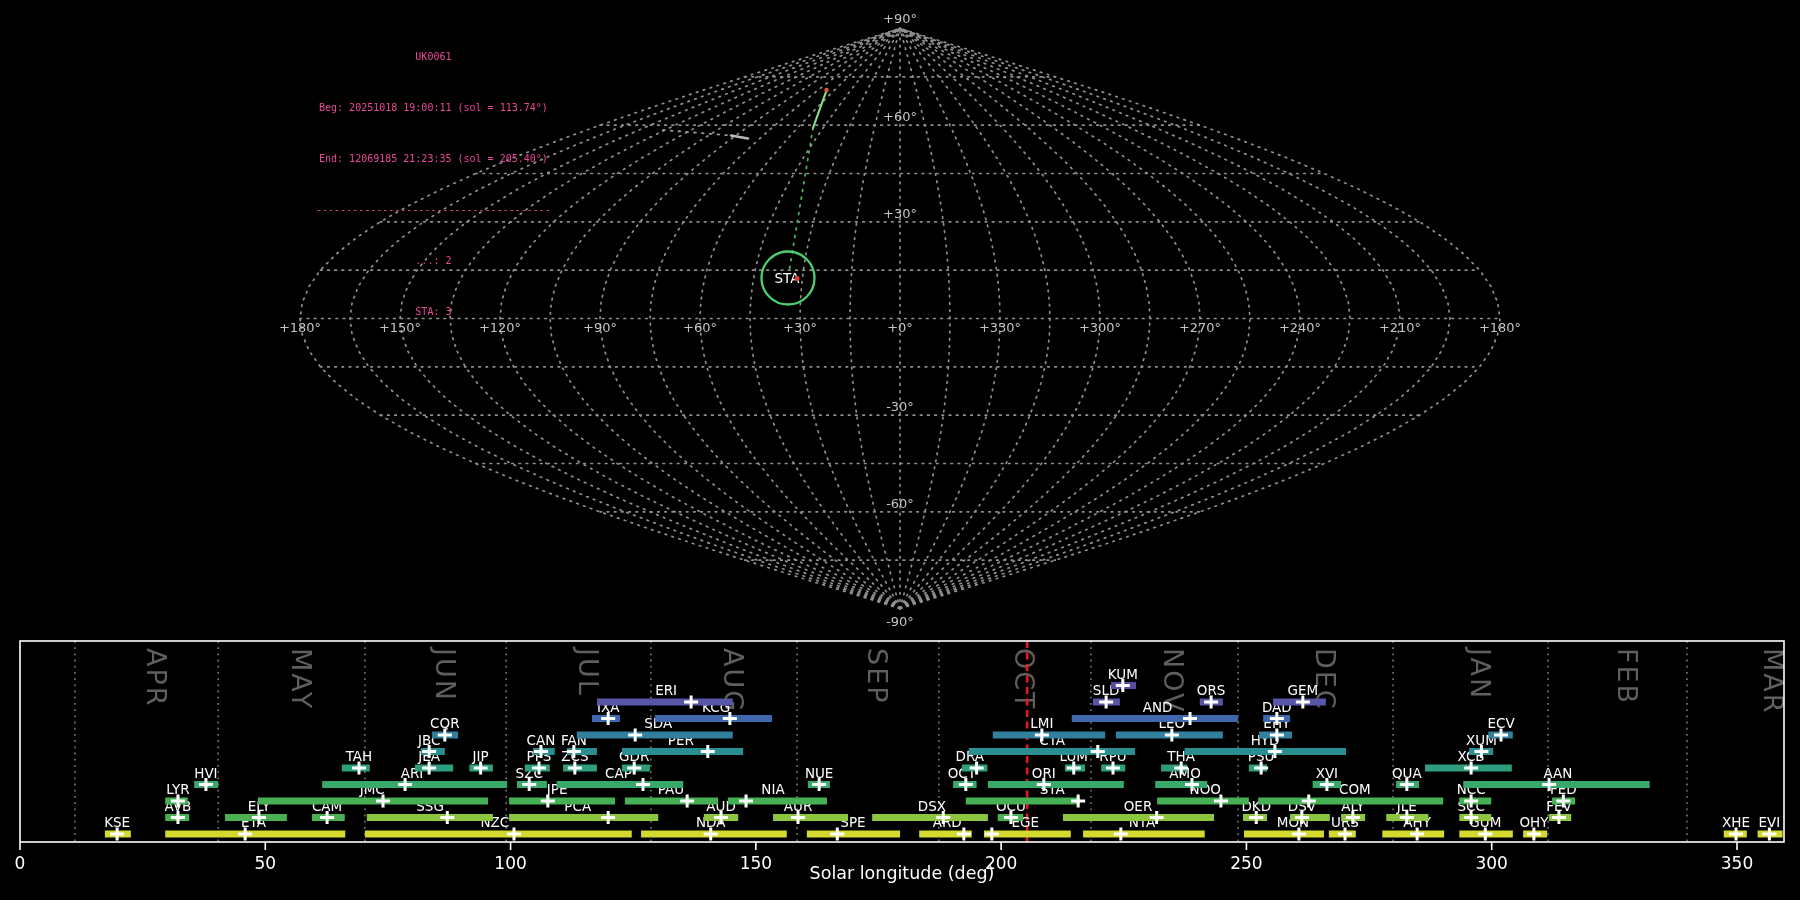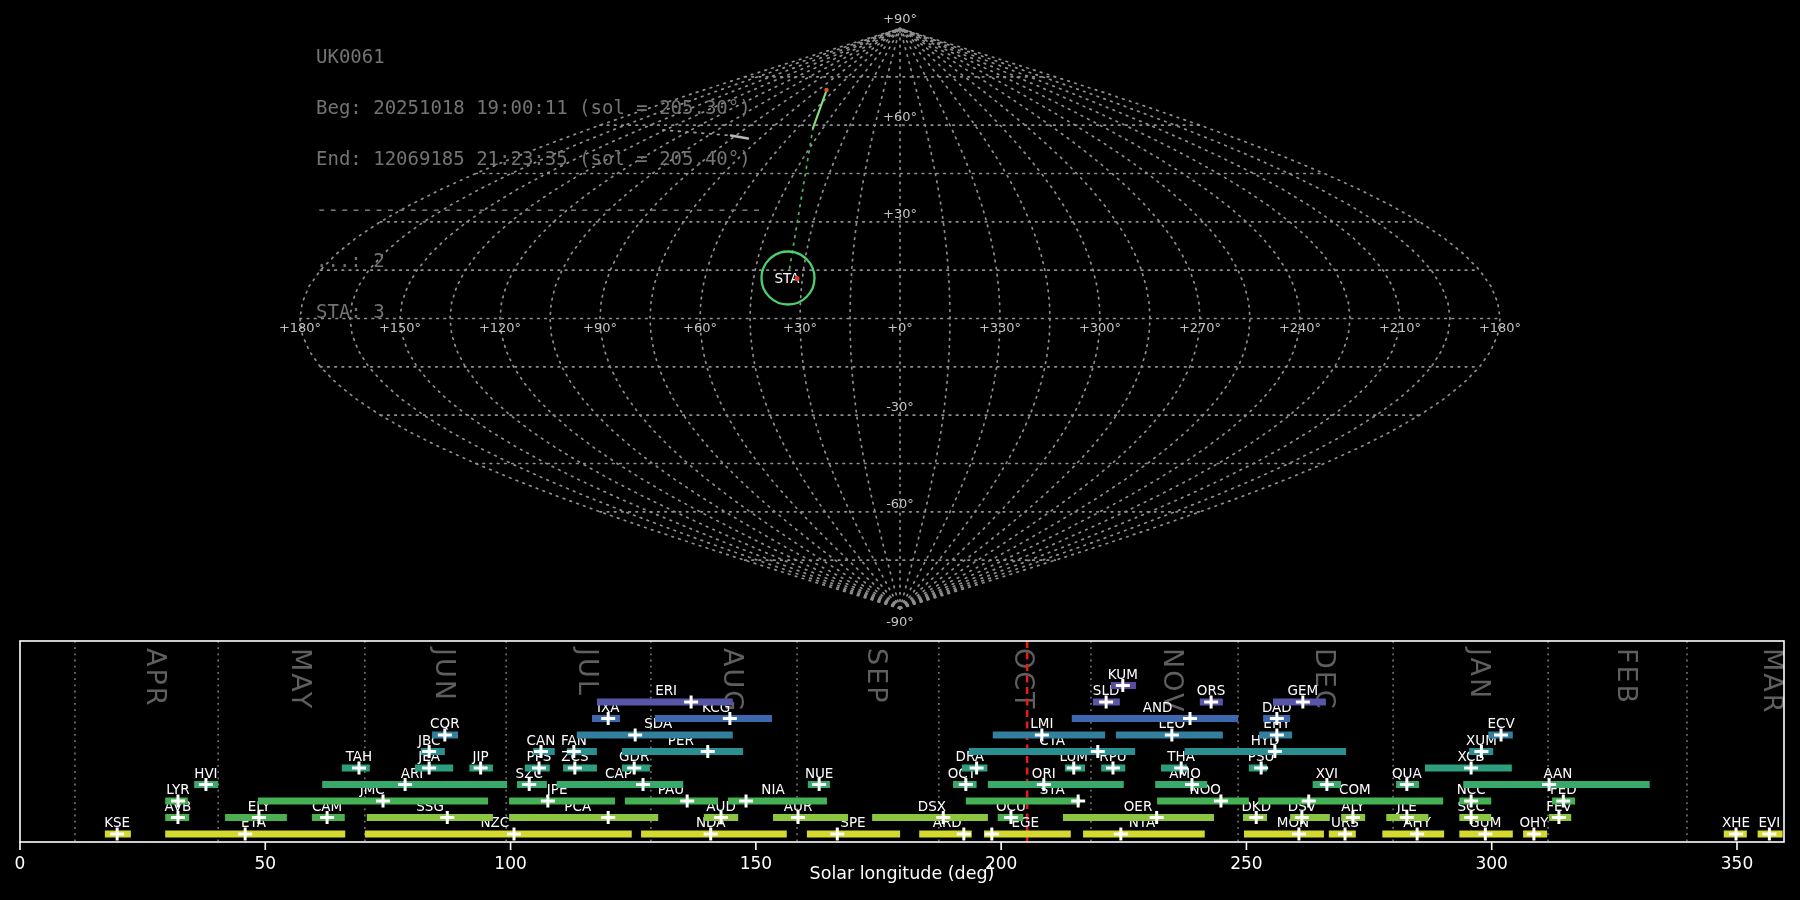--- a/index.html
+++ b/index.html
@@ -1,19 +1,19 @@
 <!DOCTYPE html>
 <html><head>
 <meta charset="utf-8">
 <style>
   html,body{margin:0;padding:0;background:#000;width:1800px;height:900px;overflow:hidden;}
   body{position:relative;font-family:"DejaVu Sans",sans-serif;}
   #stage{position:absolute;left:0;top:0;}
-  #hdr{position:absolute;left:316px;top:14px;color:#737373;font-family:"DejaVu Sans Mono",monospace;
-       font-size:19px;line-height:17px;white-space:pre;}
+  #hdr{position:absolute;left:316px;top:14px;color:#ec4899;font-family:"DejaVu Sans Mono",monospace;
+       font-size:10px;line-height:17px;white-space:pre;text-align:center;}
   #hdr div{height:17px;}
 </style>
 </head>
 <body>
 
 <svg id="stage" width="1800" height="900" viewBox="0 0 1800 900">
   <g id="skymap">
       <path d="M 744.7085729384876 560.1666666666667 L 1055.2914270615124 560.1666666666667" stroke="#8f8f8f" stroke-width="1.7" stroke-dasharray="1.6 5.6" stroke-linecap="round" fill="none"></path>
       <path d="M 600 511.8333333333333 L 1200 511.8333333333333" stroke="#8f8f8f" stroke-width="1.7" stroke-dasharray="1.6 5.6" stroke-linecap="round" fill="none"></path>
       <path d="M 475.73593128807147 463.5 L 1324.2640687119285 463.5" stroke="#8f8f8f" stroke-width="1.7" stroke-dasharray="1.6 5.6" stroke-linecap="round" fill="none"></path>
@@ -378,18 +378,18 @@
       <path d="M 1491.71 842 L 1491.71 850" stroke="#ffffff" stroke-width="1.6" fill="none"></path>
       <text x="1491.71" y="869" fill="#ffffff" font-size="17" text-anchor="middle">300</text>
       <path d="M 1736.9950000000001 842 L 1736.9950000000001 850" stroke="#ffffff" stroke-width="1.6" fill="none"></path>
       <text x="1736.9950000000001" y="869" fill="#ffffff" font-size="17" text-anchor="middle">350</text>
     </g>
   <text id="xaxis-title" x="902" y="879" text-anchor="middle" fill="#ffffff" font-size="17.5">Solar longitude (deg)</text>
 </svg>
 
 <div id="hdr">
   <div>UK0061</div>
-  <div>Beg: 20251018 19:00:11 (sol = 205.30°)</div>
+  <div>Beg: 20251018 19:00:11 (sol = 113.74°)</div>
   <div>End: 12069185 21:23:35 (sol = 205.40°)</div>
   <div>---------------------------------------</div>
   <div>...: 2</div>
   <div>STA: 3</div>
 </div>
 
 </body></html>

